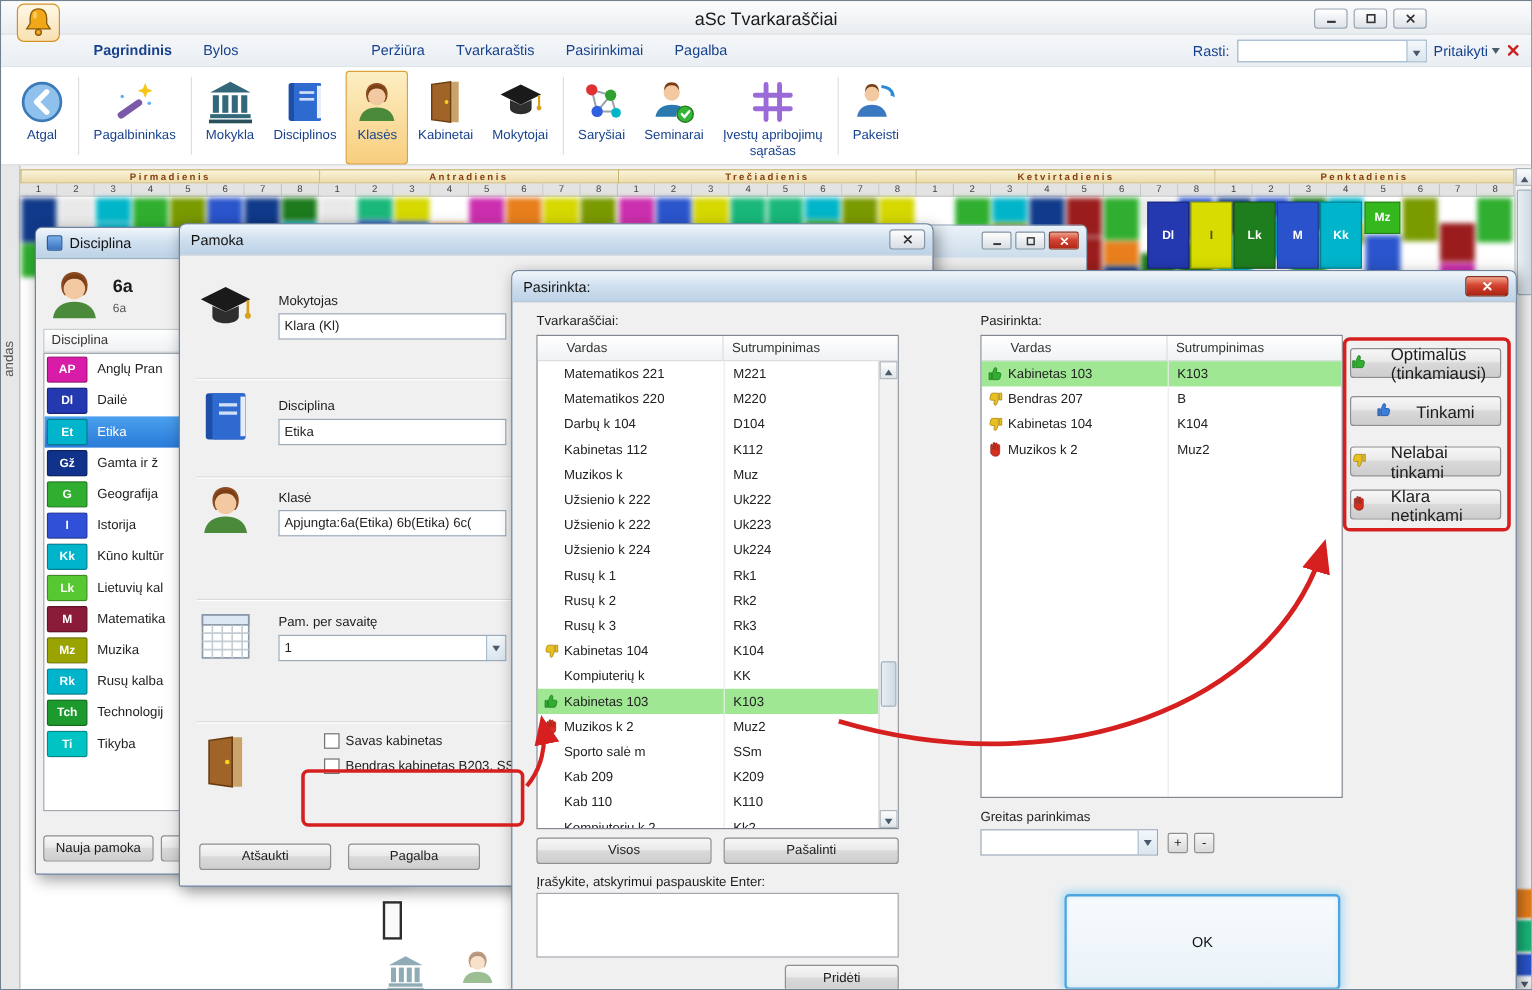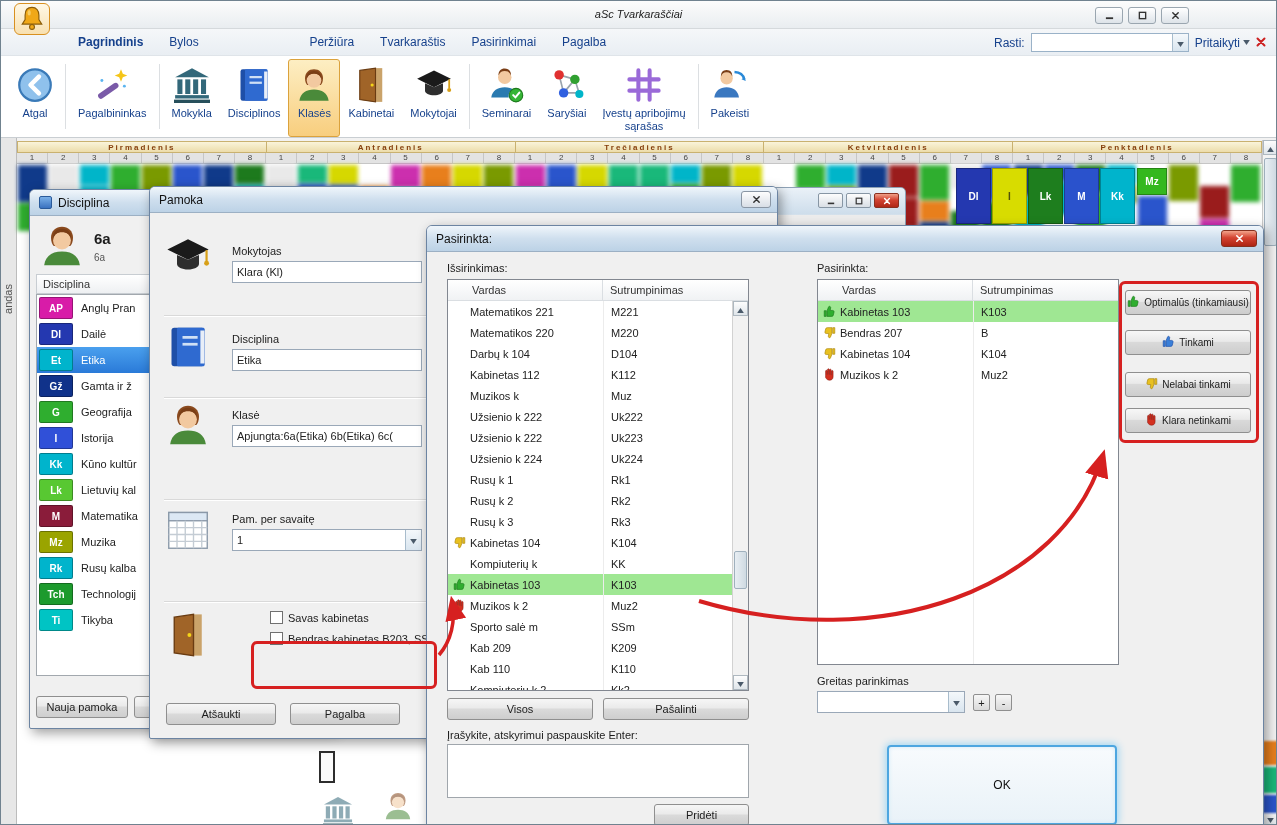--- a/index.html
+++ b/index.html
@@ -7,21 +7,21 @@
   .app { position:relative; width:1277px; height:825px; background:#ffffff; border:1px solid #70828f;
          overflow:hidden; font-size:12px; color:#222; cursor:default; }
 
   
   .titlebar { position:absolute; left:0; top:0; right:0; height:28px;
               background:linear-gradient(#fcfcfc,#e9edf0); border-bottom:1px solid #d5d9dc; }
   .app-bell { position:absolute; left:13px; top:2px; width:36px; height:32px; border:1px solid #d89020;
               border-radius:6px; background:linear-gradient(#fff8e6,#f8e0b0); display:flex; align-items:center;
               justify-content:center; z-index:5; }
   .app-bell svg { width:26px; height:26px; }
-  .main-title { position:absolute; left:0; right:0; top:7px; text-align:center; font-size:11px; color:#1a1a1a;font-style:italic; }
+  .main-title { position:absolute; left:0; right:0; top:7px; text-align:center; font-size:15px; color:#1a1a1a; }
   .win-controls { position:absolute; right:87px; top:6px; display:flex; gap:5px; }
   .wbtn { width:28px; height:17px; border:1px solid #9aa6b0; border-radius:3px;
           background:linear-gradient(#ffffff,#dde3e9); display:flex; align-items:center; justify-content:center; }
   .wbtn svg { width:9px; height:9px; }
 
   
   .ribbon-tabs { position:absolute; left:0; top:28px; right:0; height:27px;
                  background:linear-gradient(#f5f7f9,#e9eef3); border-bottom:1px solid #dfe4e9; }
   .rtab-list { position:absolute; left:64px; top:0; height:27px; display:flex; }
   .rtab { padding:6px 13px 5px; font-size:12px; color:#16418c; white-space:nowrap; }
@@ -139,21 +139,21 @@
   .lrow { height:21px; display:flex; align-items:center; font-size:11px; white-space:nowrap; }
   .lrow .ric { width:22px; min-width:22px; padding-left:5px; display:flex; align-items:center; }
   .lrow .ric svg { width:13px; height:13px; }
   .lrow .rname { width:133px; overflow:hidden; }
   .lrow .rabbr { flex:1; padding-left:8px; }
   .lrow.green { background:#9fe793; }
   .list-sb { position:absolute; right:0; top:21px; bottom:0; width:16px; background:#f2f2f2;
              border-left:1px solid #d2d2d2; }
   .suit-btn { position:absolute; width:126px; height:25px; border:1px solid #8f8f8f; border-radius:3px;
               background:linear-gradient(#f7f7f7,#e9e9e9 45%,#d9d9d9 50%,#cdcdcd);
-              display:flex; align-items:center; justify-content:center; gap:4px; font-size:10px; color:#1c1c1c; }
+              display:flex; align-items:center; justify-content:center; gap:20px; font-size:14px; color:#1c1c1c; }
   .suit-btn svg { width:13px; height:13px; }
   .ok-btn { position:absolute; border:2px solid #4da6e0; border-radius:4px; background:linear-gradient(#f8fbfd,#e9f2f8);
             box-shadow:0 0 7px 2px #a9d9f2, inset 0 0 4px #cfe9f7; display:flex; align-items:center;
             justify-content:center; font-size:12px; color:#111; }
   .small-btn { position:absolute; width:17px; height:17px; border:1px solid #8f8f8f; border-radius:2px;
                background:linear-gradient(#f7f7f7,#d9d9d9); display:flex; align-items:center; justify-content:center;
                font-size:11px; color:#222; }
   .txtarea { position:absolute; background:#fff; border:1px solid #a0a6ac; }
 
   
@@ -306,42 +306,42 @@
             <path d="M29.5 11v8" stroke="#d8a018" stroke-width="1.6"></path>
             <circle cx="29.5" cy="20.5" r="1.8" fill="#d8a018"></circle>
           </svg>
         </div>
         <div class="tlab">Mokytojai</div>
       </div>
       <div class="tsep"></div>
       <div class="tbtn">
         <div class="ticon">
           <svg viewBox="0 0 32 32">
-            <circle cx="14" cy="9" r="6" fill="#f2c9a0"></circle>
-            <path d="M8.5 7.5c1-2.8 2.8-4 5.5-4s4.5 1.2 5.5 4c.3-3.6-1.8-6.2-5.5-6.2S8.2 3.9 8.5 7.5z" fill="#7a3e16"></path>
-            <path d="M2 27c1-6 5.5-9 12-9 3 0 5.5.6 7.5 1.8-2.5 1-4 3.3-4 6 0 .4 0 .8.1 1.2z" fill="#2a7ab0"></path>
-            <circle cx="24" cy="25" r="6" fill="#35b535" stroke="#1d7a1d"></circle>
-            <path d="M21.5 25l2 2 3.5-4.2" stroke="#fff" stroke-width="1.8" fill="none" stroke-linecap="round"></path>
-          </svg>
-        </div>
-        <div class="tlab">Seminarai</div>
-      </div>
-      <div class="tbtn">
-        <div class="ticon">
-          <svg viewBox="0 0 32 32">
             <g stroke="#9aa4ae" stroke-width="1.5" fill="none">
               <path d="M9 7l14 4M9 7l4 16M23 11L13 23M23 11l4 13M13 23h14"></path>
             </g>
             <circle cx="9" cy="7" r="4.2" fill="#e03030"></circle>
             <circle cx="23" cy="11" r="4.2" fill="#30a030"></circle>
             <circle cx="13" cy="23" r="4.2" fill="#3060e0"></circle>
             <circle cx="27" cy="24" r="3.6" fill="#00b5c9"></circle>
           </svg>
         </div>
         <div class="tlab">Saryšiai</div>
+      </div>
+      <div class="tbtn">
+        <div class="ticon">
+          <svg viewBox="0 0 32 32">
+            <circle cx="14" cy="9" r="6" fill="#f2c9a0"></circle>
+            <path d="M8.5 7.5c1-2.8 2.8-4 5.5-4s4.5 1.2 5.5 4c.3-3.6-1.8-6.2-5.5-6.2S8.2 3.9 8.5 7.5z" fill="#7a3e16"></path>
+            <path d="M2 27c1-6 5.5-9 12-9 3 0 5.5.6 7.5 1.8-2.5 1-4 3.3-4 6 0 .4 0 .8.1 1.2z" fill="#2a7ab0"></path>
+            <circle cx="24" cy="25" r="6" fill="#35b535" stroke="#1d7a1d"></circle>
+            <path d="M21.5 25l2 2 3.5-4.2" stroke="#fff" stroke-width="1.8" fill="none" stroke-linecap="round"></path>
+          </svg>
+        </div>
+        <div class="tlab">Seminarai</div>
       </div>
       <div class="tbtn">
         <div class="ticon">
           <svg viewBox="0 0 32 32" stroke="#9a6ad8" stroke-width="3.6" stroke-linecap="round" fill="none">
             <path d="M11 3v26M21 3v26M3 11h26M3 21h26"></path>
           </svg>
         </div>
         <div class="tlab">Įvestų apribojimų
 sąrašas</div>
       </div>
@@ -728,21 +728,21 @@
   <div class="dialog z30" style="left:425px;top:224px;width:838px;height:602px;">
     <div class="dlg-titlebar">
       <span>Pasirinkta:</span>
       <div class="dlg-close red">
           <span><svg viewBox="0 0 10 10">
               <path d="M2 2l6 6M8 2l-6 6" stroke="#fff" stroke-width="1.8" stroke-linecap="round"></path>
             </svg></span>
         </div>
     </div>
 
-    <div class="lbl" style="left:20px;top:36px;">Išsirinkimas:</div>
+    <div class="lbl" style="left:20px;top:36px;">Tvarkaraščiai:</div>
     <div class="listbox" style="left:20px;top:53px;width:302px;height:412px;">
       <div class="list-header">
         <span class="c1">Vardas</span>
         <span class="c2">Sutrumpinimas</span>
       </div>
       <div id="left-rows" style="margin-right:16px;">
           <div class="lrow">
             <span class="ric"></span>
             <span class="rname">Matematikos 221</span>
             <span class="rabbr">M221</span>

